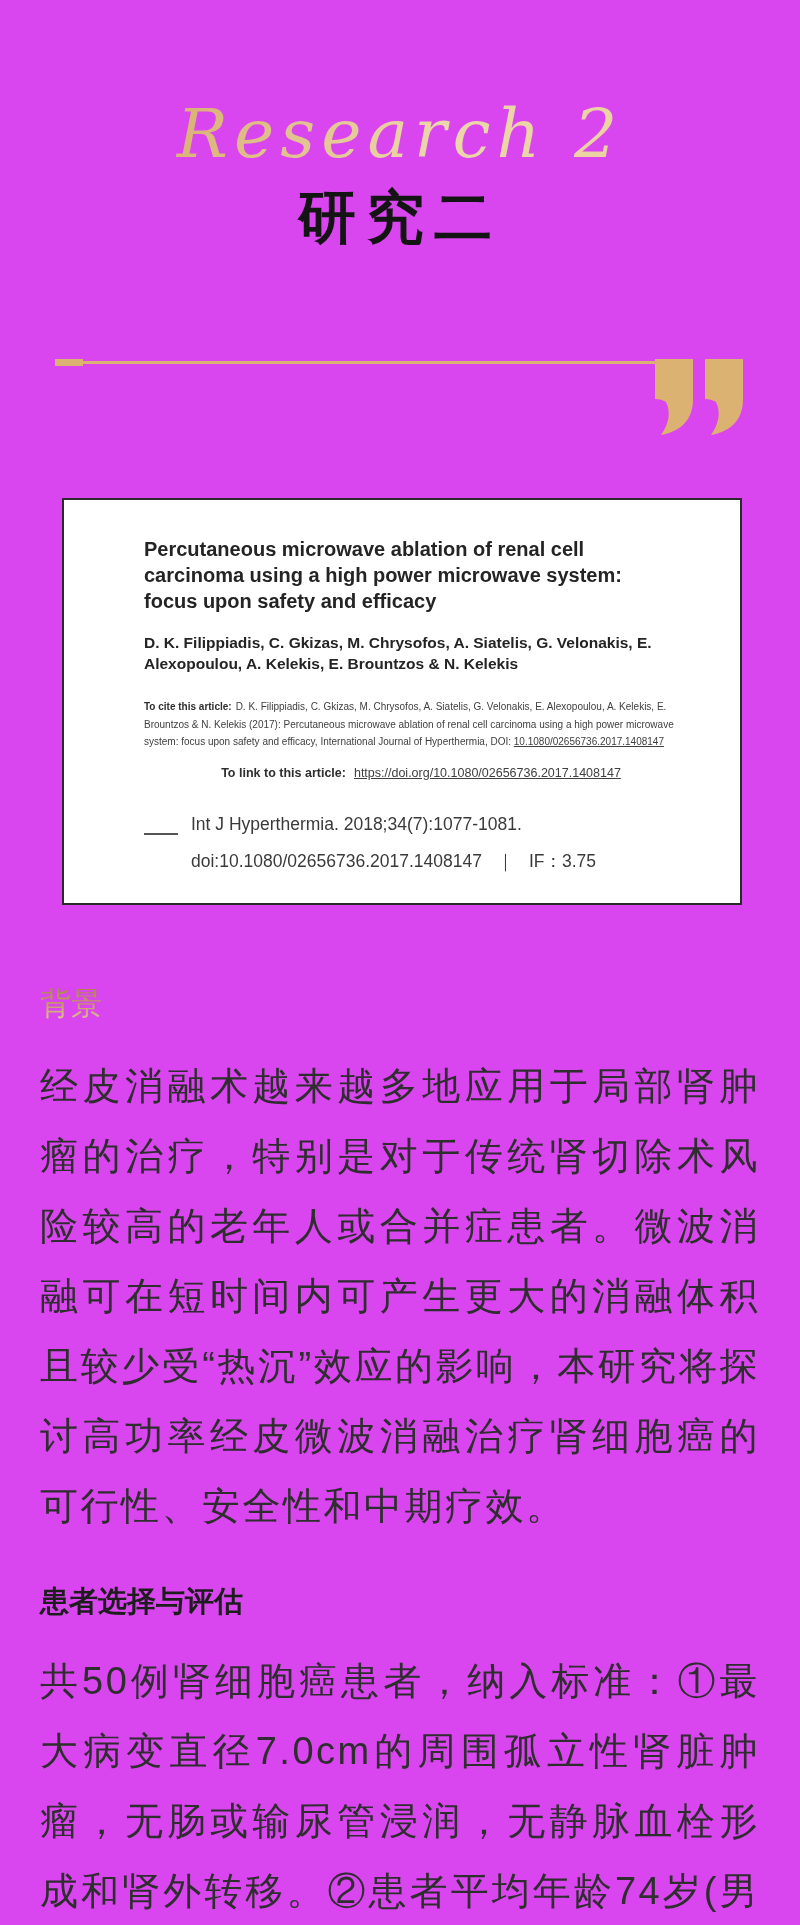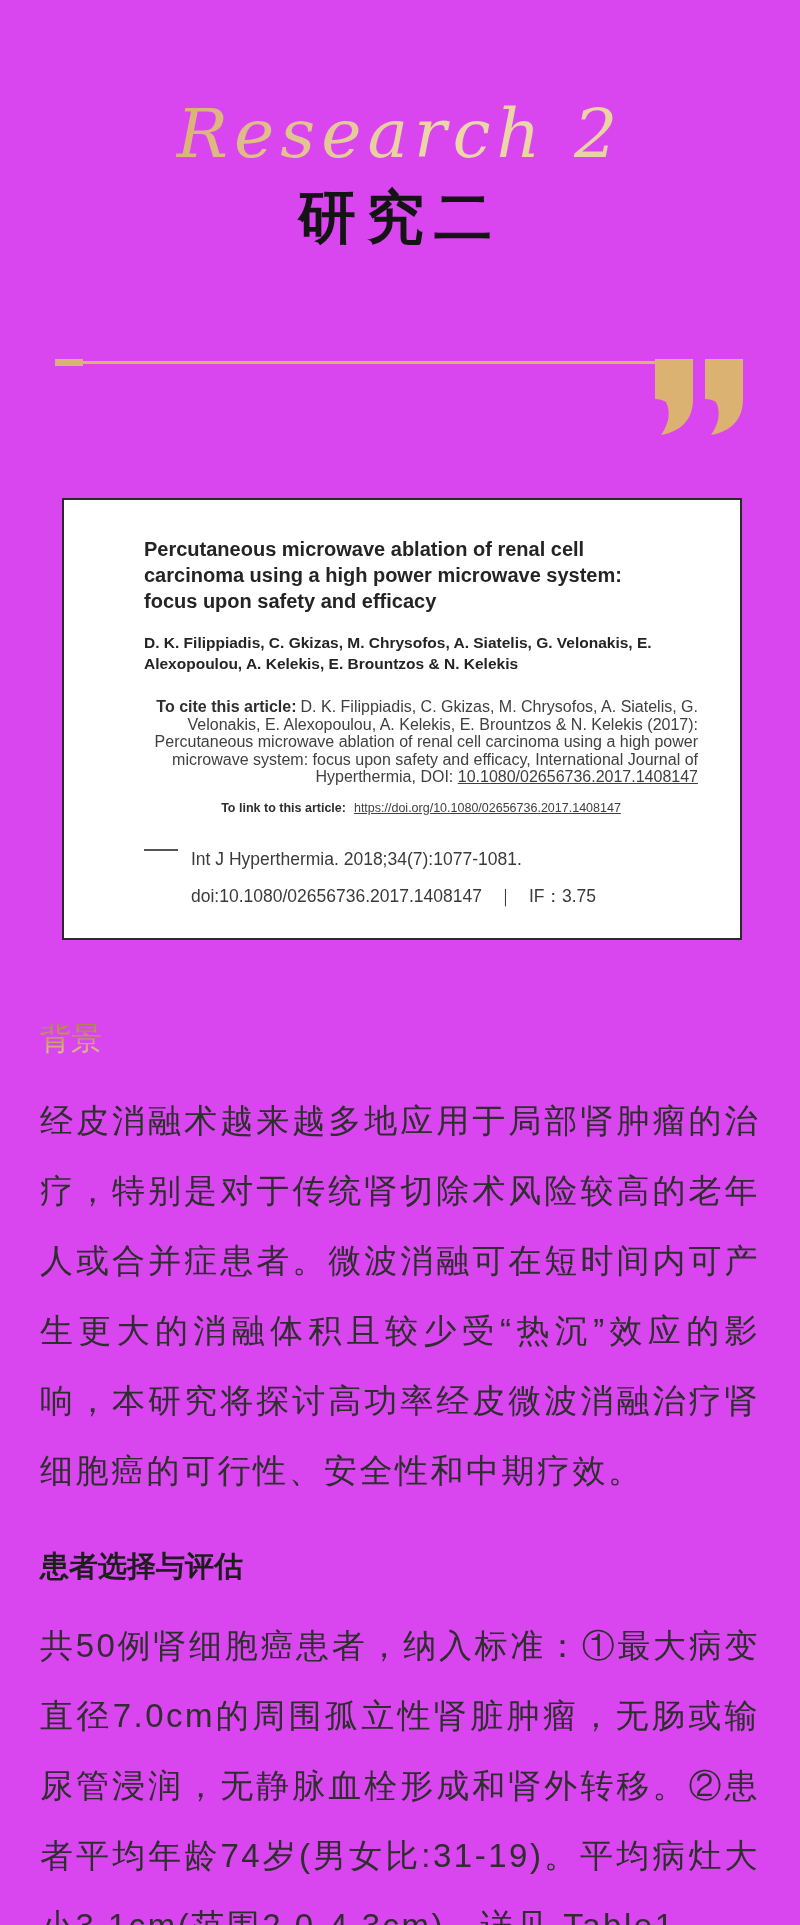--- a/index.html
+++ b/index.html
@@ -61,39 +61,38 @@
   .paper-authors{
     margin-top:18px;
     font-size:15.5px;
     line-height:21px;
     font-weight:700;
     color:#242424;
     white-space:pre-line;
   }
   .cite-par{
     margin-top:24px;
-    font-size:16px;
+    font-size:10px;
     line-height:17.5px;
     color:#404040;
     max-width:585px;
-    text-align:right;
   }
   .cite-label,.link-label{font-weight:700;color:#2e2e2e;margin-right:4px;}
   .underlined{text-decoration:underline;color:#404040;}
   a.underlined{cursor:pointer;}
   .link-par{
     margin-top:14px;
     font-size:12.5px;
     line-height:17.5px;
     color:#404040;
     text-align:center;
   }
   .link-par .underlined{margin-left:4px;}
   .journal-block{margin-top:32px;font-size:17.5px;color:#3a3a3a;}
-  .journal-line1{display:flex;align-items:flex-start;}
+  .journal-line1{display:flex;align-items:flex-end;}
   .dash-icon{width:34px;height:2px;background:#555555;margin-right:13px;flex:none;}
   .journal-line2{margin-left:47px;margin-top:14px;}
   .journal-sep{margin:0 10px;color:#3a3a3a;}
   
   .section-heading{
     margin:0 40px;
     font-family:"DejaVu Serif","Liberation Serif",serif;
     font-weight:400;
     font-size:31px;
     line-height:40px;
@@ -102,21 +101,21 @@
     background-clip:text;
     color:transparent;
     display:block;
     width:fit-content;
   }
   .heading-bg{margin-top:78px;}
   .heading-methods{margin-top:27px;}
   .body-par{
     margin:28px 40px 0 40px;
     width:720px;
-    font-size:33px;
+    font-size:38px;
     line-height:70px;
     letter-spacing:2.5px;
     color:#2e2e2e;
     text-align:justify;
   }
   .sub-heading{
     margin:40px 40px 0 40px;
     font-size:29px;
     line-height:40px;
     font-weight:700;

